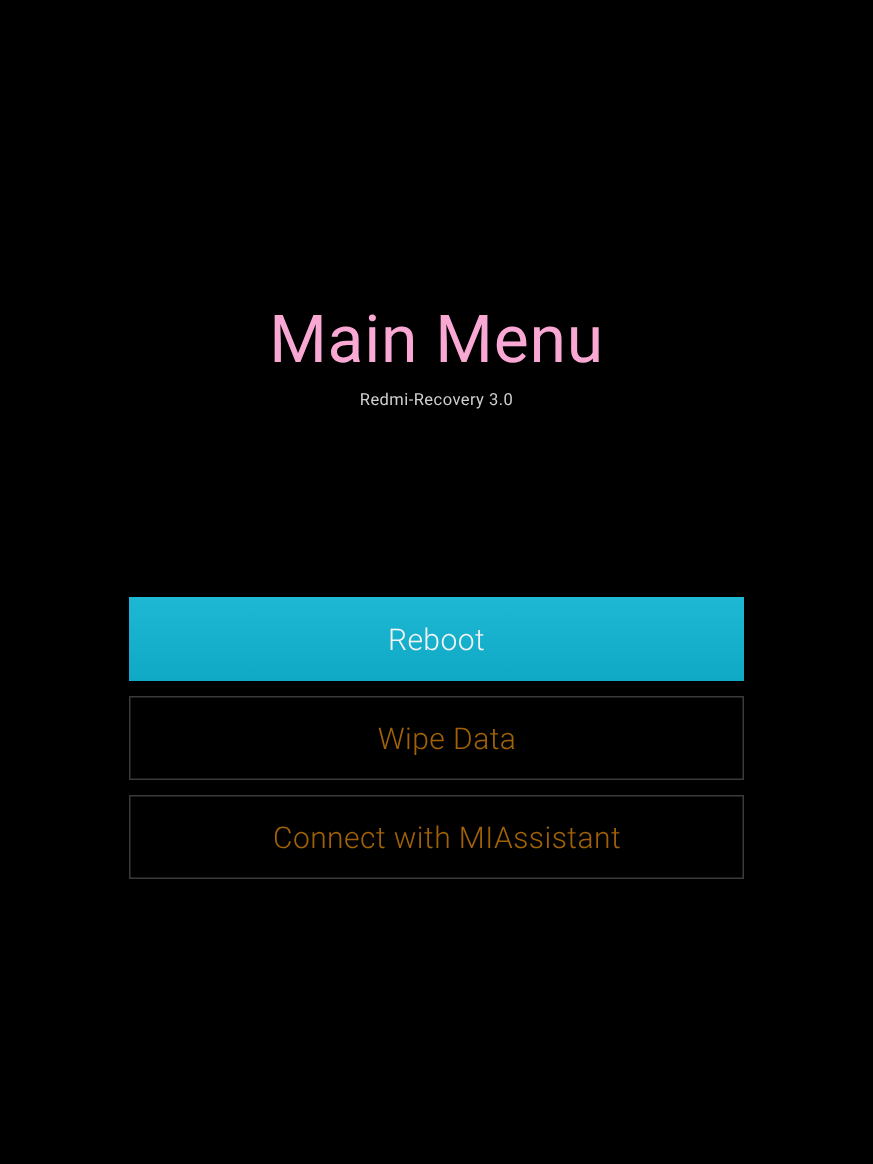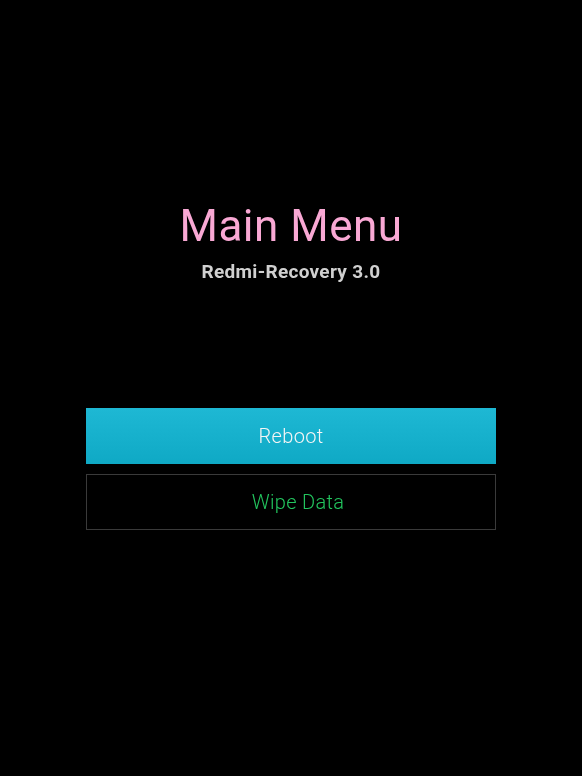--- a/index.html
+++ b/index.html
@@ -22,22 +22,22 @@
       text-align: center;
     }
     .title {
       color: #f9a8d4;
       font-size: 44px;
       font-weight: 400;
       letter-spacing: 0.5px;
     }
     .subtitle {
       color: #d0d0d0;
-      font-size: 19px;
-      font-weight: 700;
+      font-size: 11px;
+      font-weight: 400;
       margin-top: 8px;
       letter-spacing: 0.3px;
     }
     .menu {
       margin-top: 125px;
       display: flex;
       flex-direction: column;
       gap: 10px;
       width: 410px;
     }
@@ -52,33 +52,36 @@
       letter-spacing: 0.3px;
       cursor: pointer;
     }
     .menu-item.selected {
       background: linear-gradient(to bottom, #1eb8d4, #0fa9c5);
       color: #f5f5f5;
       border: none;
     }
     .menu-item.unselected {
       background: transparent;
-      color: #22c55e;
+      color: #a16207;
       border: 1px solid #3a3a3a;
       padding-left: 14px;
     }
   </style>
 </head>
 <body>
 
 <div class="header">
   <div class="title">Main Menu</div>
   <div class="subtitle">Redmi-Recovery 3.0</div>
 </div>
 
 <div class="menu">
   <div class="menu-item selected">
     <span>Reboot</span>
   </div>
   <div class="menu-item unselected">
     <span>Wipe Data</span>
   </div>
+  <div class="menu-item unselected">
+    <span>Connect with MIAssistant</span>
+  </div>
 </div>
 
 </body></html>

